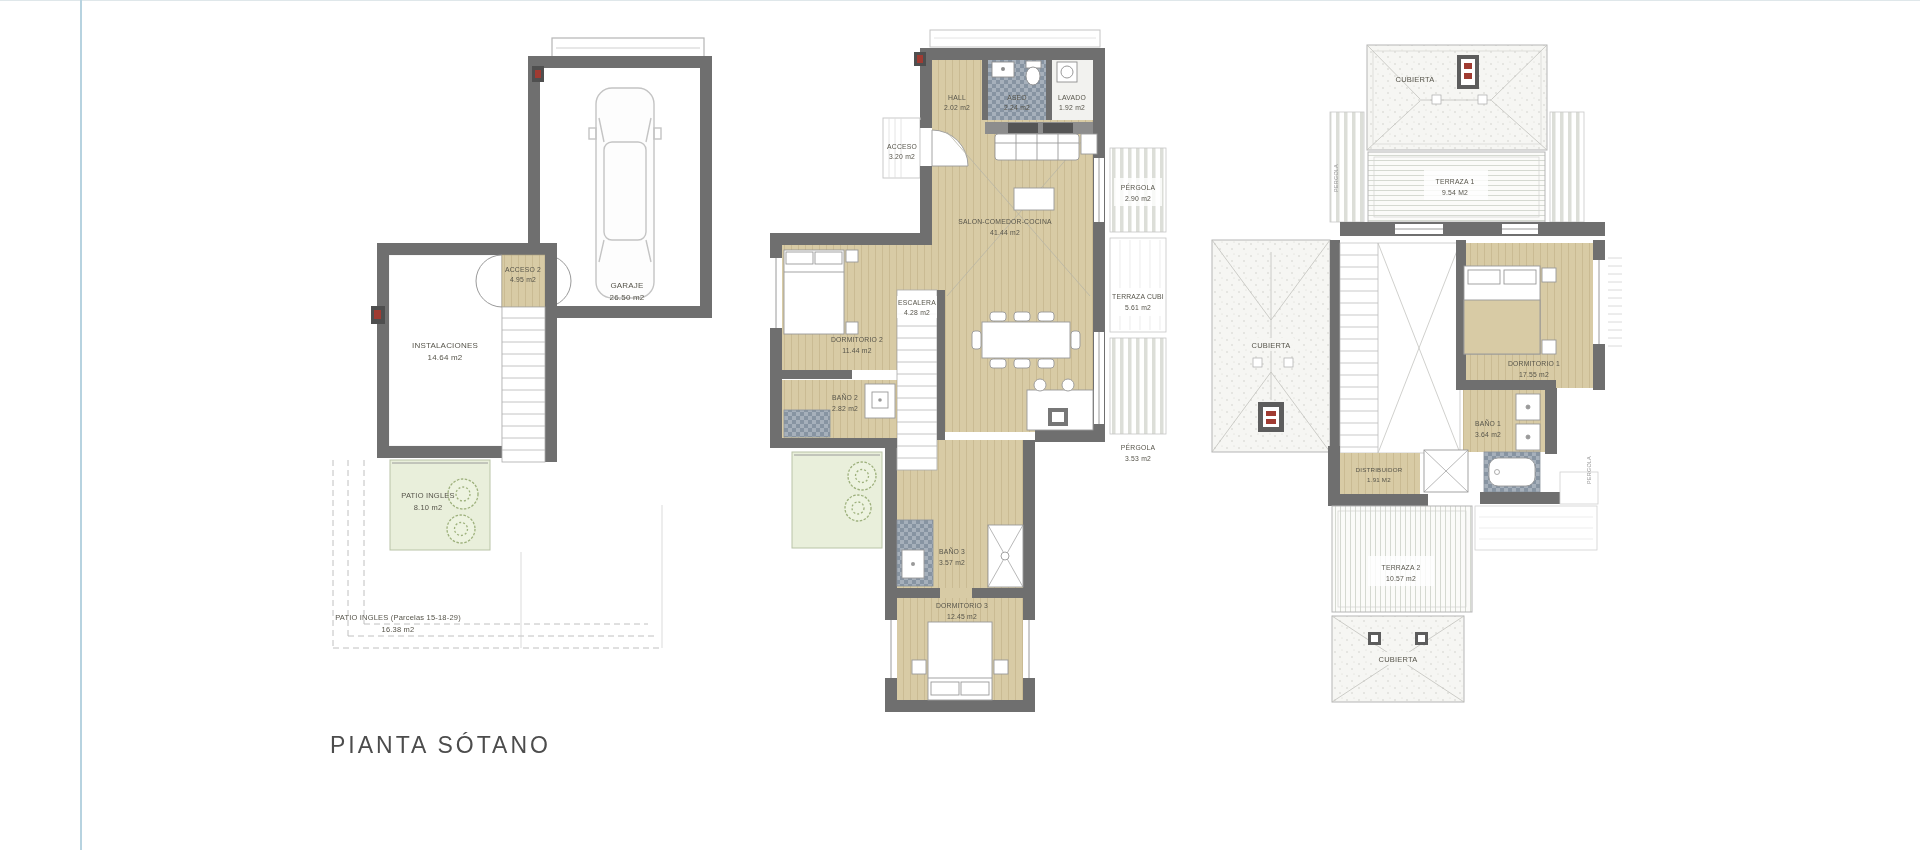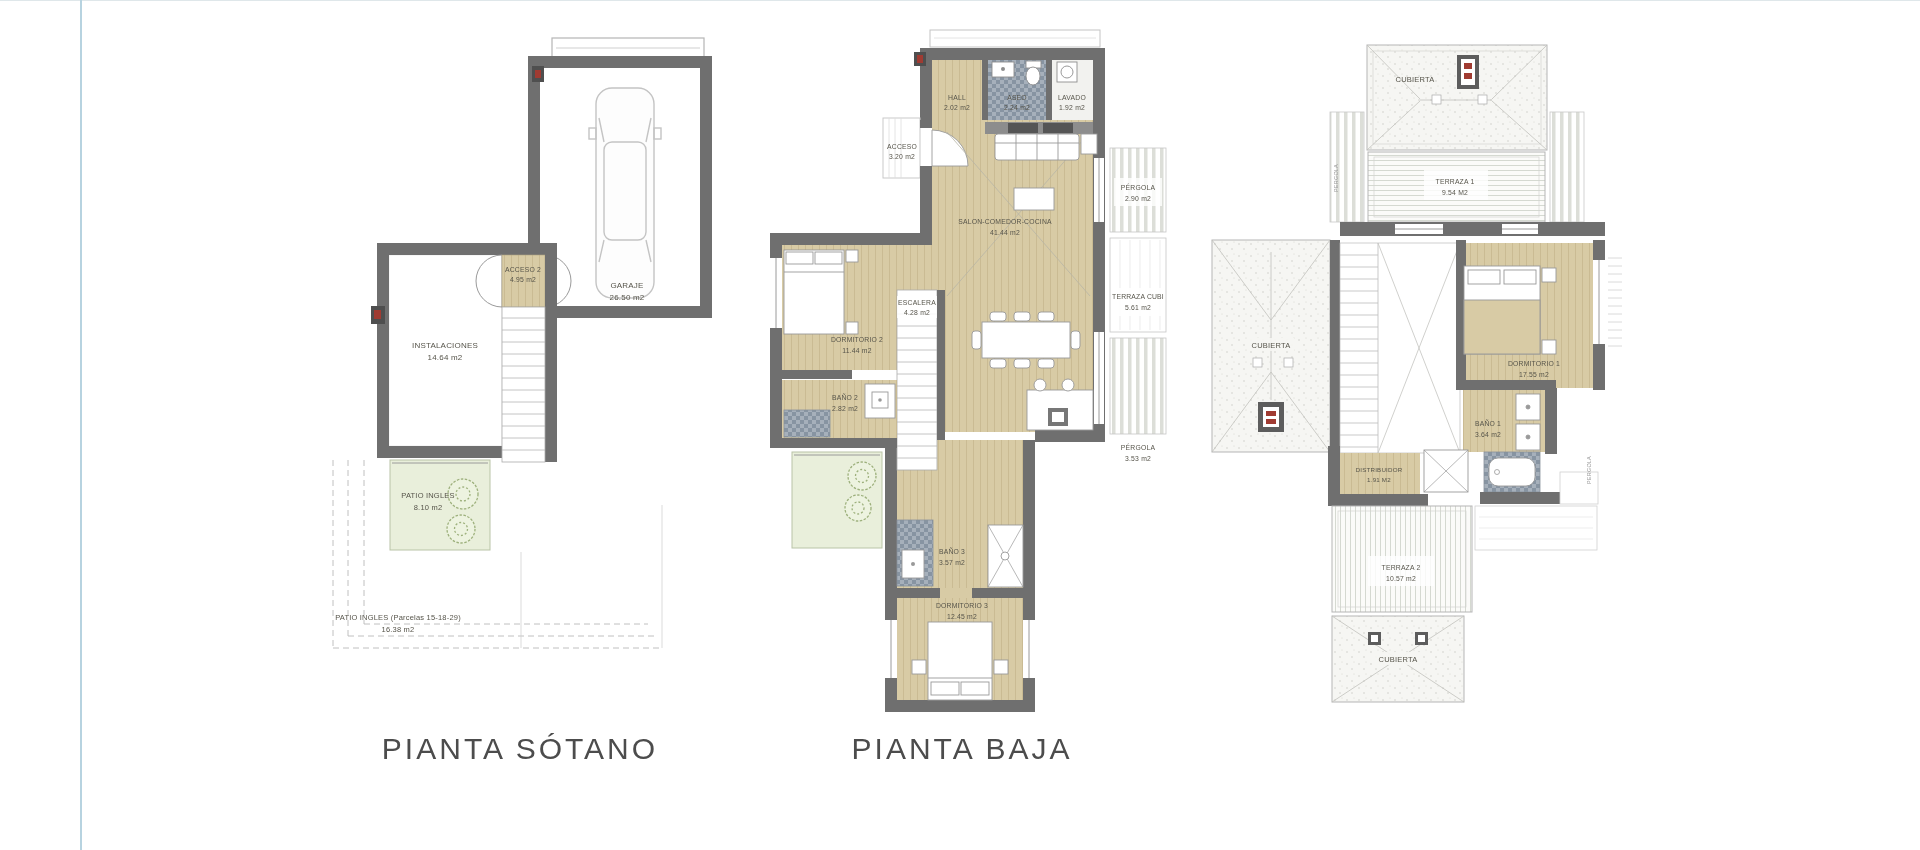--- a/index.html
+++ b/index.html
@@ -1,19 +1,19 @@
 <!DOCTYPE html>
 <html><head>
 <meta charset="utf-8">
 <style>
   html,body{margin:0;padding:0;background:#ffffff;}
   .canvas{position:relative;width:1920px;height:850px;background:#ffffff;overflow:hidden;font-family:"Liberation Sans",sans-serif;}
   .top-rule{position:absolute;left:0;top:0;width:100%;height:1px;background:#dfe7ea;}
   .left-rule{position:absolute;left:80px;top:0;width:2px;height:100%;background:#b7d3e0;}
-  .plan-title{position:absolute;top:732px;width:380px;text-align:center;font-size:30px;letter-spacing:3px;color:#4c4c4c;font-weight:500;}
+  .plan-title{position:absolute;top:732px;width:380px;text-align:left;font-size:23px;letter-spacing:3px;color:#4c4c4c;font-weight:500;}
   #t1{left:330px;} #t2{left:772px;} #t3{left:1218px;}
   svg text{font-family:"Liberation Sans",sans-serif;fill:#56544a;letter-spacing:0.2px;}
   .lbl{font-size:8px;} .lbl-s{font-size:6.8px;} .lbl-t{font-size:7.5px;}
 </style>
 </head>
 <body>
 
 <div class="canvas">
   <div class="top-rule"></div>
   <div class="left-rule"></div>
@@ -521,14 +521,13 @@
         </g>
         <g text-anchor="middle">
           <rect x="1374" y="652" width="48" height="13" fill="#f6f6f3" opacity="0.9"></rect>
           <text x="1398" y="662" class="lbl-t">CUBIERTA</text>
         </g>
       </g>
     </g>
   </svg>
 
   <div id="t1" class="plan-title">PIANTA SÓTANO</div>
-  <div id="t2" class="plan-title">PIANTA BAJA</div>
 </div>
 
 </body></html>

